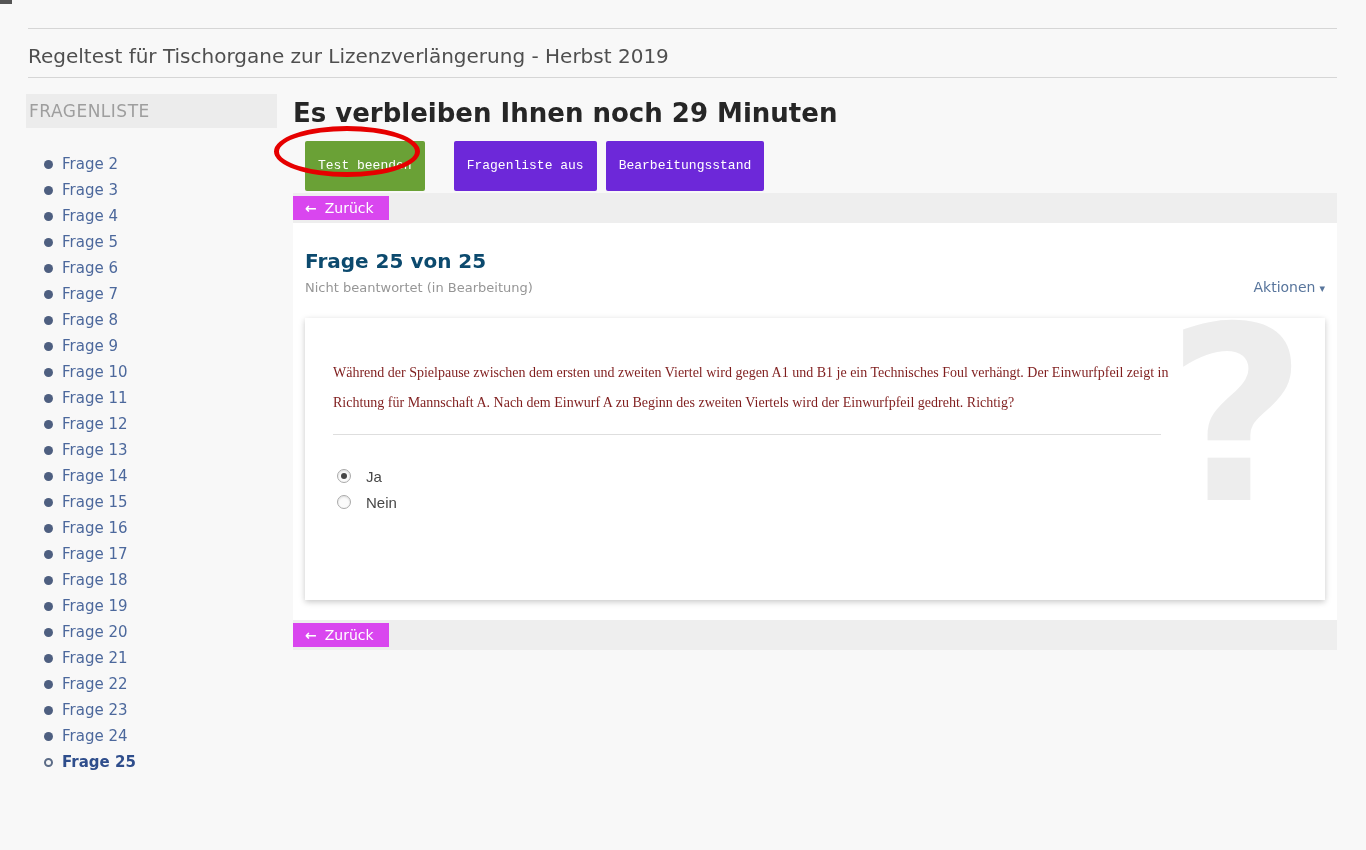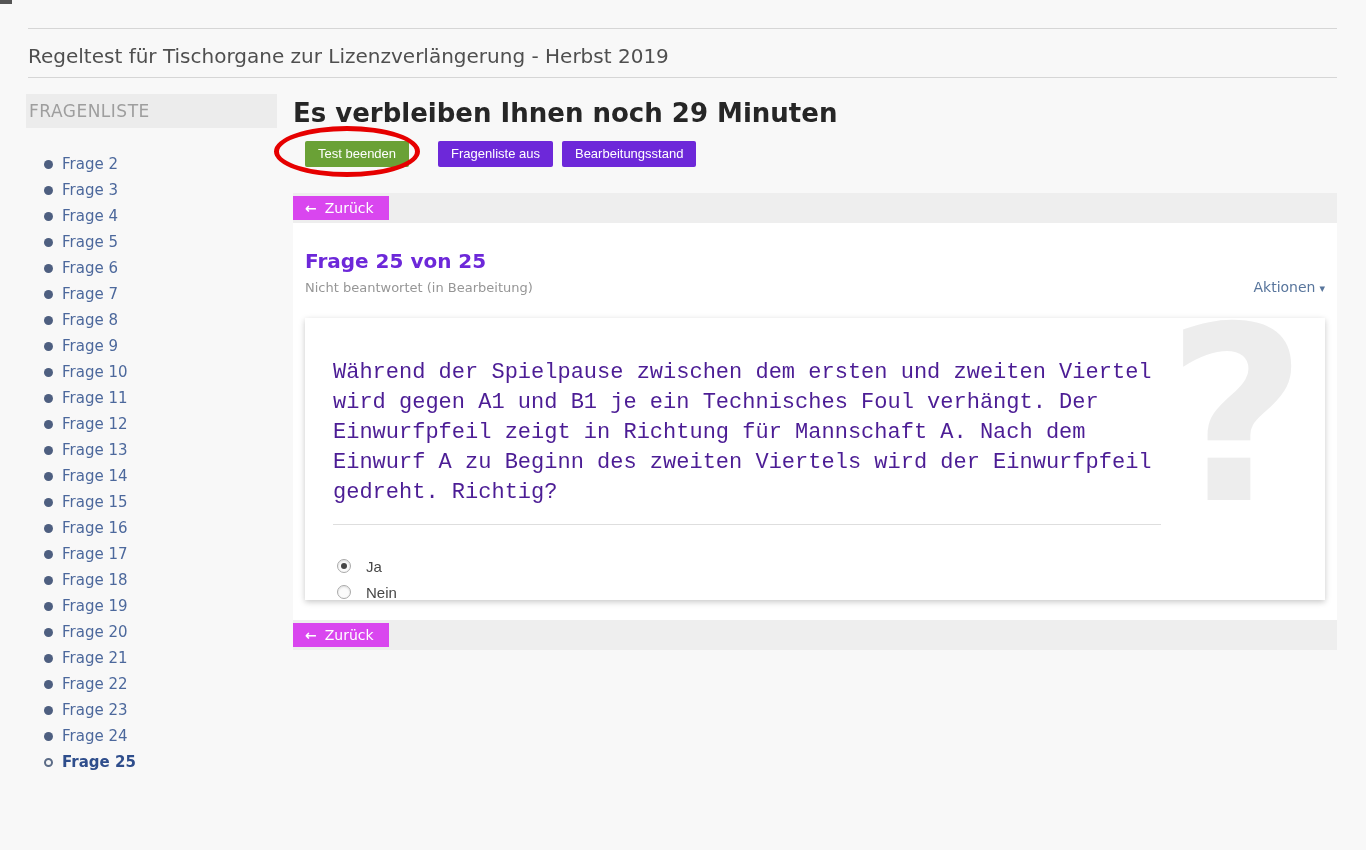--- a/index.html
+++ b/index.html
@@ -42,62 +42,62 @@
   .main { position:absolute; left:293px; top:94px; width:1044px; }
 
   .timer-heading {
     font-size:26px; font-weight:bold; color:#262626;
     margin-top:4px;
   }
 
   .toolbar { position:absolute; left:12px; top:47px; display:flex; }
   .btn {
     display:inline-block; border:none; cursor:pointer;
-    color:#fff; font-size:13px; font-family:Liberation Sans, sans-serif;
-    padding:5px 13px; border-radius:2px; line-height:16px;
+    color:#fff; font-size:13px; font-family:Liberation Mono, monospace;
+    padding:17px 13px; border-radius:2px; line-height:16px;
   }
   .btn-green { background:#6aa136; margin-right:29px; }
   .btn-blue  { background:#6d28d9; margin-right:9px; }
 
   .white-section {
     position:absolute; left:0; top:99px; width:1044px; height:455px;
     background:#ffffff;
   }
   .navbar { position:absolute; left:0; width:1044px; height:30px; background:#eeeeee; }
   .navbar-top { top:0; }
   .navbar-bottom { top:427px; }
   .btn-back {
     position:absolute; left:0; top:3px; background:#d946ef; color:#fff;
     border:none; cursor:pointer; font-size:14px; padding:4px 15px 4px 12px;
     font-family:"DejaVu Sans", sans-serif;
   }
   .btn-back .arrow { margin-right:8px; font-weight:bold; }
 
   .question-counter {
     position:absolute; left:12px; top:56px;
-    font-size:20px; font-weight:bold; color:#6d28d9;
+    font-size:20px; font-weight:bold; color:#0c4a6e;
   }
   .question-status {
     position:absolute; left:12px; top:87px;
     font-size:13px; color:#969696;
   }
   .actions-link {
     position:absolute; right:12px; top:86px;
     font-size:14px; color:#58759c; cursor:pointer; text-decoration:none;
   }
   .actions-link .caret { font-size:11px; margin-left:4px; }
 
   .question-card {
     position:absolute; left:12px; top:125px; width:1020px; height:282px;
     background:#ffffff; box-shadow:0 2px 6px rgba(0,0,0,0.22);
     padding:40px 28px 0 28px; overflow:hidden;
   }
   .question-text {
-    width:840px; font-family:Liberation Mono, monospace;
-    font-size:22px; line-height:30px; color:#4c1d95;
+    width:840px; font-family:Liberation Serif, serif;
+    font-size:14px; line-height:30px; color:#7f1d1d;
     position:relative; z-index:2;
   }
   .card-divider { width:828px; height:1px; background:#dedede; margin-top:16px; }
   .options { margin-top:28px; position:relative; z-index:2; }
   .option-row { display:flex; align-items:center; height:26px; cursor:pointer; }
   .radio {
     width:14px; height:14px; border-radius:50%;
     border:1px solid #aaa; background:#fbfbfb; position:relative;
     box-shadow:inset 0 1px 2px rgba(0,0,0,0.12); flex:0 0 auto; margin-left:4px;
   }

